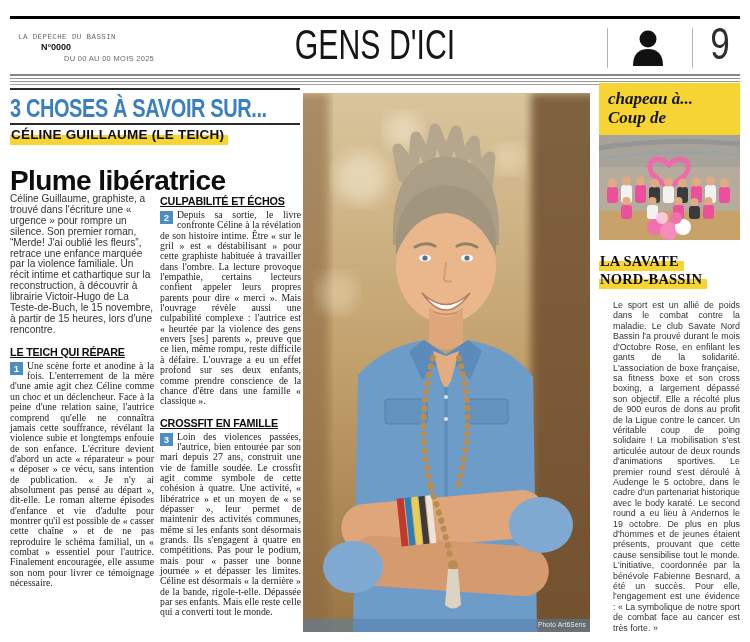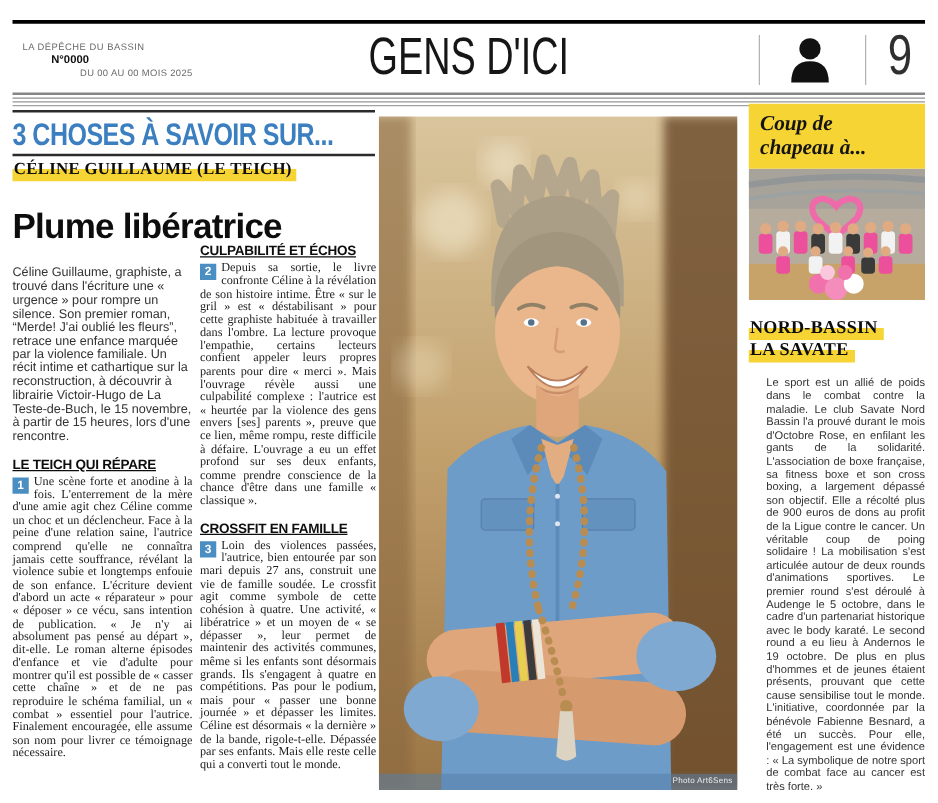--- a/index.html
+++ b/index.html
@@ -2,21 +2,21 @@
 <html lang="fr"><head>
 <meta charset="utf-8">
 <style>
   html,body{margin:0;padding:0;background:#fff;}
   .page{position:relative;width:750px;height:642px;background:#ffffff;overflow:hidden;
         font-family:"Liberation Sans",sans-serif;color:#1a1a1a;}
 
   
   .top-rule{position:absolute;left:10px;right:10px;top:16px;height:3px;background:#000;}
   .pub-block{position:absolute;left:18px;top:33px;line-height:1.25;}
-  .pub-name{font-size:7.5px;color:#6a6a6a;letter-spacing:.4px;}
+  .pub-name{font-size:7.5px;color:#6a6a6a;letter-spacing:.4px;font-family:Liberation Mono, monospace;}
   .pub-issue{font-size:9px;font-weight:bold;color:#111;padding-left:23px;}
   .pub-date{font-size:7.5px;color:#6a6a6a;letter-spacing:.3px;padding-left:46px;}
   .section-title{position:absolute;left:0;right:0;top:21px;text-align:center;
         font-size:42px;font-weight:400;color:#161616;transform:scaleX(.72);letter-spacing:0;}
   .hsep{position:absolute;top:28px;width:1px;height:40px;background:#b3b3b3;}
   .hsep1{left:607px}.hsep2{left:692px}
   .person-badge{position:absolute;left:630px;top:28px;width:36px;height:40px;}
   .page-num{position:absolute;left:698px;top:18px;width:44px;text-align:center;
         font-size:45px;font-weight:400;color:#2f2f2f;transform:scaleX(.78);}
 
@@ -26,29 +26,29 @@
   .gray-rules .r2{height:1px;background:#8f8f8f;margin-bottom:2px;}
   .gray-rules .r3{height:1px;background:#989898;margin-bottom:2px;}
   .gray-rules .r4{height:1px;background:#a2a2a2;}
 
   
   .kicker-rule-top{position:absolute;left:10px;top:88px;width:290px;height:2px;background:#2b2b2b;}
   .kicker{position:absolute;left:10px;top:94px;width:400px;white-space:nowrap;
         color:#3b7fc1;font-weight:bold;font-size:25px;letter-spacing:-.5px;
         transform:scaleX(.8);transform-origin:left center;}
   .kicker-rule-bot{position:absolute;left:10px;top:123px;width:290px;height:2px;background:#2b2b2b;}
-  .subject{position:absolute;left:10px;top:127px;font-family:Liberation Serif, serif;
+  .subject{position:absolute;left:10px;top:127px;font-family:Liberation Sans, sans-serif;
         font-weight:bold;font-size:13.5px;letter-spacing:.2px;color:#0e0e0e;}
   .subject span{background:linear-gradient(transparent 45%, #f6d433 45%);padding:0 4px 3px 1px;}
   .headline{position:absolute;left:10px;top:146px;font-size:28px;font-weight:bold;
         letter-spacing:-.6px;color:#0d0d0d;}
 
   
   .col{position:absolute;top:194px;}
-  .col1{left:10px;width:144px;margin-top:20px;}
+  .col1{left:10px;width:144px;}
   .col2{left:160px;width:141px;}
   .intro{margin:0;font-size:10.1px;line-height:10.9px;color:#333;}
   .sec{margin-top:10px;}
   .col2 .sec:first-child{margin-top:1px;}
   .sec h3{margin:0 0 3px;font-size:10.8px;font-weight:bold;letter-spacing:-.2px;color:#0d0d0d;text-decoration:underline;}
   .sec-body{margin:0;font-family:"Liberation Serif",serif;font-size:9.8px;line-height:10.35px;
         color:#1c1c1c;text-align:justify;}
   .num-chip{float:left;width:13px;height:13px;margin:1px 4px 0 0;background:#4a8ec2;color:#fff;
         font-family:"Liberation Sans",sans-serif;font-weight:bold;font-size:9.5px;
         line-height:13px;text-align:center;}
@@ -203,22 +203,22 @@
       <path d="M128 395 Q140 430 148 466" stroke="#b98d52" stroke-width="6" fill="none" stroke-dasharray="0.5 8" stroke-linecap="round"></path>
       <circle cx="150" cy="472" r="5" fill="#b98d52"></circle>
       <path d="M145 476 L155 476 L158 512 Q150 519 142 512 Z" fill="#ddd3c2"></path>
       <rect x="0" y="526" width="287" height="13" fill="#587fa7" opacity=".55"></rect>
     </svg>
     <figcaption class="credit">Photo Art6Sens</figcaption>
   </figure>
 
   <aside class="sidebar">
     <div class="chapeau">
+      <div>chapeau à...</div>
       <div>Coup de</div>
-      <div>chapeau à...</div>
     </div>
     <span class="sb-photo">
       <svg width="141" height="105" viewBox="0 0 141 105">
         <rect width="141" height="105" fill="#b6ac9e"></rect>
         <rect width="141" height="32" fill="#a7a39b"></rect>
         <path d="M0 13 Q70 2 141 9" stroke="#8f9496" stroke-width="5" fill="none" opacity=".85"></path>
         <path d="M0 24 Q70 13 141 20" stroke="#9aa0a2" stroke-width="3" fill="none" opacity=".8"></path>
         <rect y="76" width="141" height="29" fill="#c7a369"></rect>
         <path d="M70 30 C 60 18 44 26 54 40 L 70 54 L 86 40 C 96 26 80 18 70 30 Z" fill="none" stroke="#ef6aa8" stroke-width="5"></path>
         <g>
@@ -262,22 +262,22 @@
         <g>
           <circle cx="56" cy="92" r="8" fill="#f171ac"></circle>
             <circle cx="70" cy="96" r="9" fill="#f48cbc"></circle>
           <circle cx="84" cy="92" r="8" fill="#ffffff"></circle>
             <circle cx="63" cy="83" r="6" fill="#fbc7dd"></circle>
           <circle cx="77" cy="83" r="6" fill="#f171ac"></circle>
         </g>
       </svg>
     </span>
     <div class="sb-title">
+      <div><span>LA SAVATE</span></div>
       <div><span>NORD-BASSIN</span></div>
-      <div><span>LA SAVATE</span></div>
     </div>
     <p class="sb-body">Le sport est un allié de poids dans le combat contre la maladie. Le club Savate Nord Bassin l'a prouvé durant le mois d'Octobre Rose, en enfilant les gants de la solidarité. L'association de boxe française, sa fitness boxe et son cross boxing, a largement dépassé son objectif. Elle a récolté plus de 900 euros de dons au profit de la Ligue contre le cancer. Un véritable coup de poing solidaire ! La mobilisation s'est articulée autour de deux rounds d'animations sportives. Le premier round s'est déroulé à Audenge le 5 octobre, dans le cadre d'un partenariat historique avec le body karaté. Le second round a eu lieu à Andernos le 19 octobre. De plus en plus d'hommes et de jeunes étaient présents, prouvant que cette cause sensibilise tout le monde. L'initiative, coordonnée par la bénévole Fabienne Besnard, a été un succès. Pour elle, l'engagement est une évidence : « La symbolique de notre sport de combat face au cancer est très forte. »</p>
     <div class="sb-byline">
       <svg width="9" height="7" viewBox="0 0 9 7">
         <path d="M0 3.5 L5 3.5 M3.5 0.5 L8.5 3.5 L3.5 6.5 Z" fill="#111" stroke="#111" stroke-width="1"></path>
       </svg>
       <span>AB</span>
     </div>
   </aside>
 

